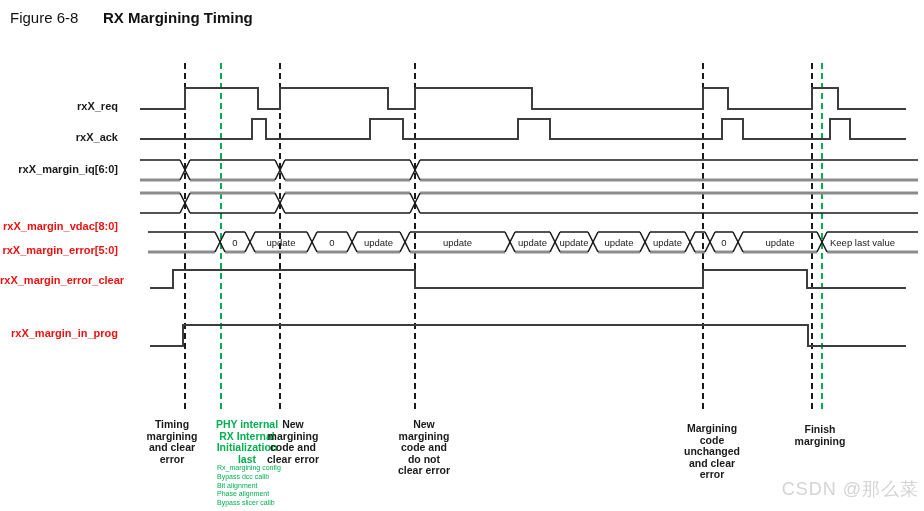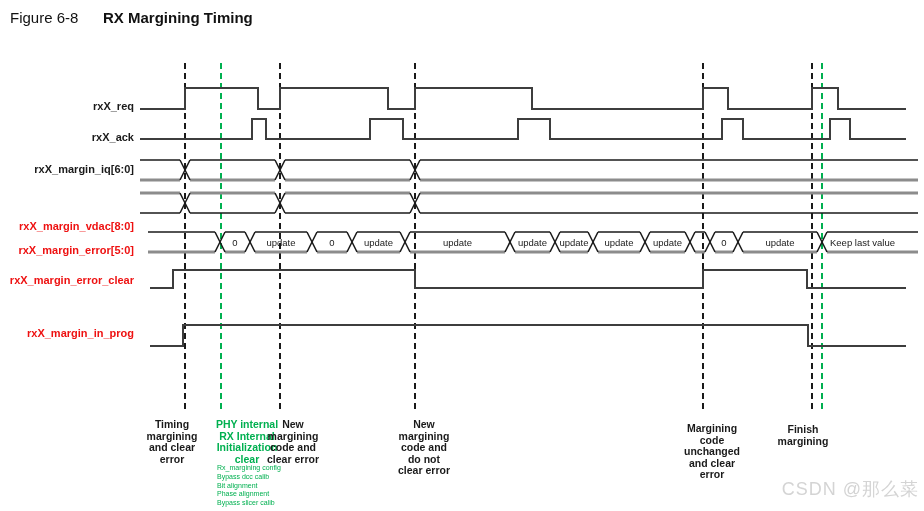--- a/index.html
+++ b/index.html
@@ -1,21 +1,21 @@
 <!DOCTYPE html>
 <html><head>
 <meta charset="utf-8">
 <style>
   html,body{margin:0;padding:0;background:#ffffff;}
   #canvas{position:relative;width:924px;height:511px;background:#ffffff;overflow:hidden;
           font-family:"Liberation Sans",sans-serif;}
   .fig-label{position:absolute;left:10px;top:9px;font-size:15px;font-weight:normal;color:#111;}
   .fig-title{position:absolute;left:103px;top:9px;font-size:15px;font-weight:bold;color:#111;}
   #wave-svg{position:absolute;left:0;top:0;}
-  .signal-label{position:absolute;left:0;width:134px;text-align:right;font-size:11px;
+  .signal-label{position:absolute;left:0;width:118px;text-align:right;font-size:11px;
                 font-weight:bold;line-height:12px;white-space:nowrap;}
   .annotation{position:absolute;transform:translateX(-50%);text-align:center;font-size:10.5px;
               font-weight:bold;line-height:11.5px;white-space:nowrap;}
   .sub-block{position:absolute;font-size:7px;line-height:8.8px;font-weight:normal;
              text-align:left;white-space:nowrap;}
   .watermark{position:absolute;right:5px;top:477px;font-size:18px;letter-spacing:1px;}
 </style>
 </head>
 <body>
 
@@ -140,21 +140,21 @@
     <div class="annotation" style="left: 172px; top: 419px; color: rgb(26, 26, 26);">
       <div>Timing</div>
       <div>margining</div>
       <div>and clear</div>
       <div>error</div>
     </div>
     <div class="annotation" style="left: 247px; top: 419px; color: rgb(0, 176, 80);">
       <div>PHY internal</div>
       <div>RX Internal</div>
       <div>Initialization</div>
-      <div>clear</div>
+      <div>last</div>
     </div>
     <div class="sub-block" style="left: 217px; top: 464px; color: rgb(0, 176, 80);">
       <div>Rx_margining config</div>
       <div>Bypass dcc calib</div>
       <div>Bit alignment</div>
       <div>Phase alignment</div>
       <div>Bypass slicer calib</div>
     </div>
     <div class="annotation" style="left: 293px; top: 419px; color: rgb(26, 26, 26);">
       <div>New</div>
@@ -169,17 +169,17 @@
       <div>do not</div>
       <div>clear error</div>
     </div>
     <div class="annotation" style="left: 712px; top: 423px; color: rgb(26, 26, 26);">
       <div>Margining</div>
       <div>code</div>
       <div>unchanged</div>
       <div>and clear</div>
       <div>error</div>
     </div>
-    <div class="annotation" style="left: 803px; top: 424px; color: rgb(26, 26, 26);">
+    <div class="annotation" style="left: 820px; top: 424px; color: rgb(26, 26, 26);">
       <div>Finish</div>
       <div>margining</div>
     </div>
   </div>
 
 </body></html>

